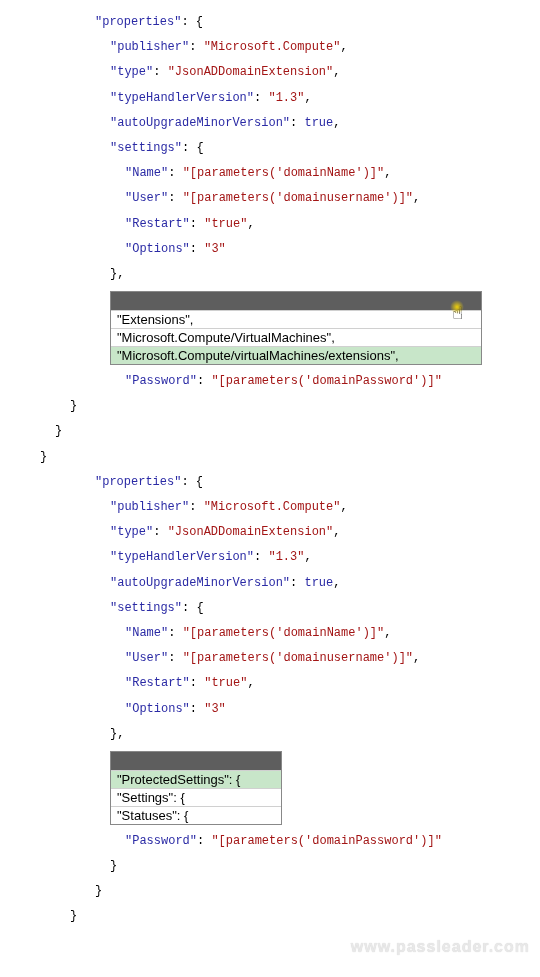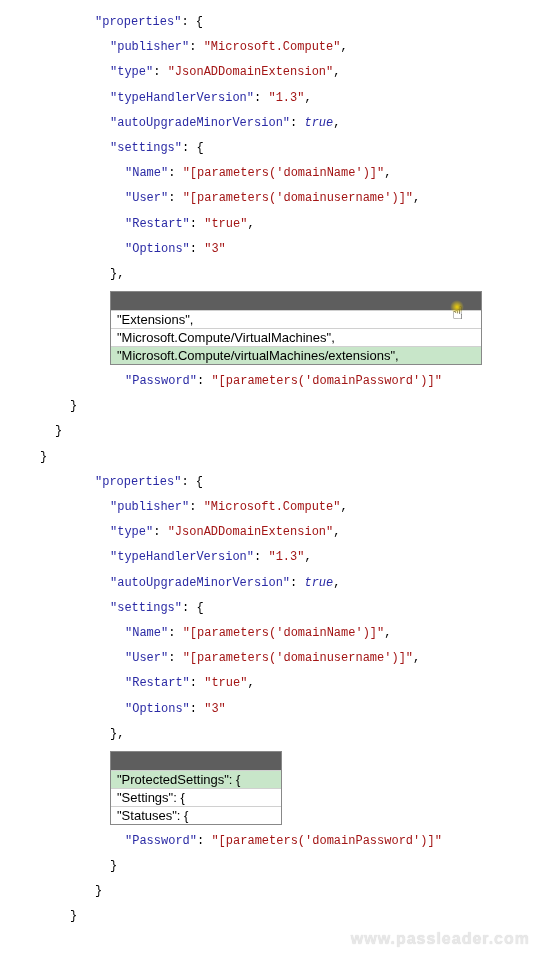--- a/index.html
+++ b/index.html
@@ -16,21 +16,21 @@
     width: 540px;
     padding: 10px 0 30px 0;
     box-sizing: border-box;
   }
   .line {
     white-space: pre;
     line-height: 2.1;
   }
   .key { color: #2a2aa5; } 
   .str { color: #a31515; } 
-  .bool { color: #2a2aa5; font-style: italic; }
+  .bool { color: #2a2aa5; }
   .punc { color: #000; }
   .pad0 { padding-left: 40px; }
   .pad1 { padding-left: 55px; }
   .pad2 { padding-left: 70px; }
   .pad3 { padding-left: 95px; }
   .pad4 { padding-left: 110px; }
   .pad5 { padding-left: 125px; }
 
   .dropdown {
     margin: 4px 0 4px 110px;
@@ -65,21 +65,21 @@
     content:"";
     position:absolute;
     left:-2px; top:-2px;
     width:14px; height:14px;
     border-radius:50%;
     background: radial-gradient(circle, rgba(255,220,0,0.9) 0%, rgba(255,220,0,0) 70%);
   }
   .watermark {
     position: absolute;
     right: 10px;
-    bottom: 12px;
+    bottom: 4px;
     font-family: Arial, sans-serif;
     font-size: 16px;
     font-weight: bold;
     color: #e8e8e8;
     letter-spacing: 1px;
     text-shadow: 0 0 1px #ccc;
     user-select: none;
   }
 </style>
 </head>

